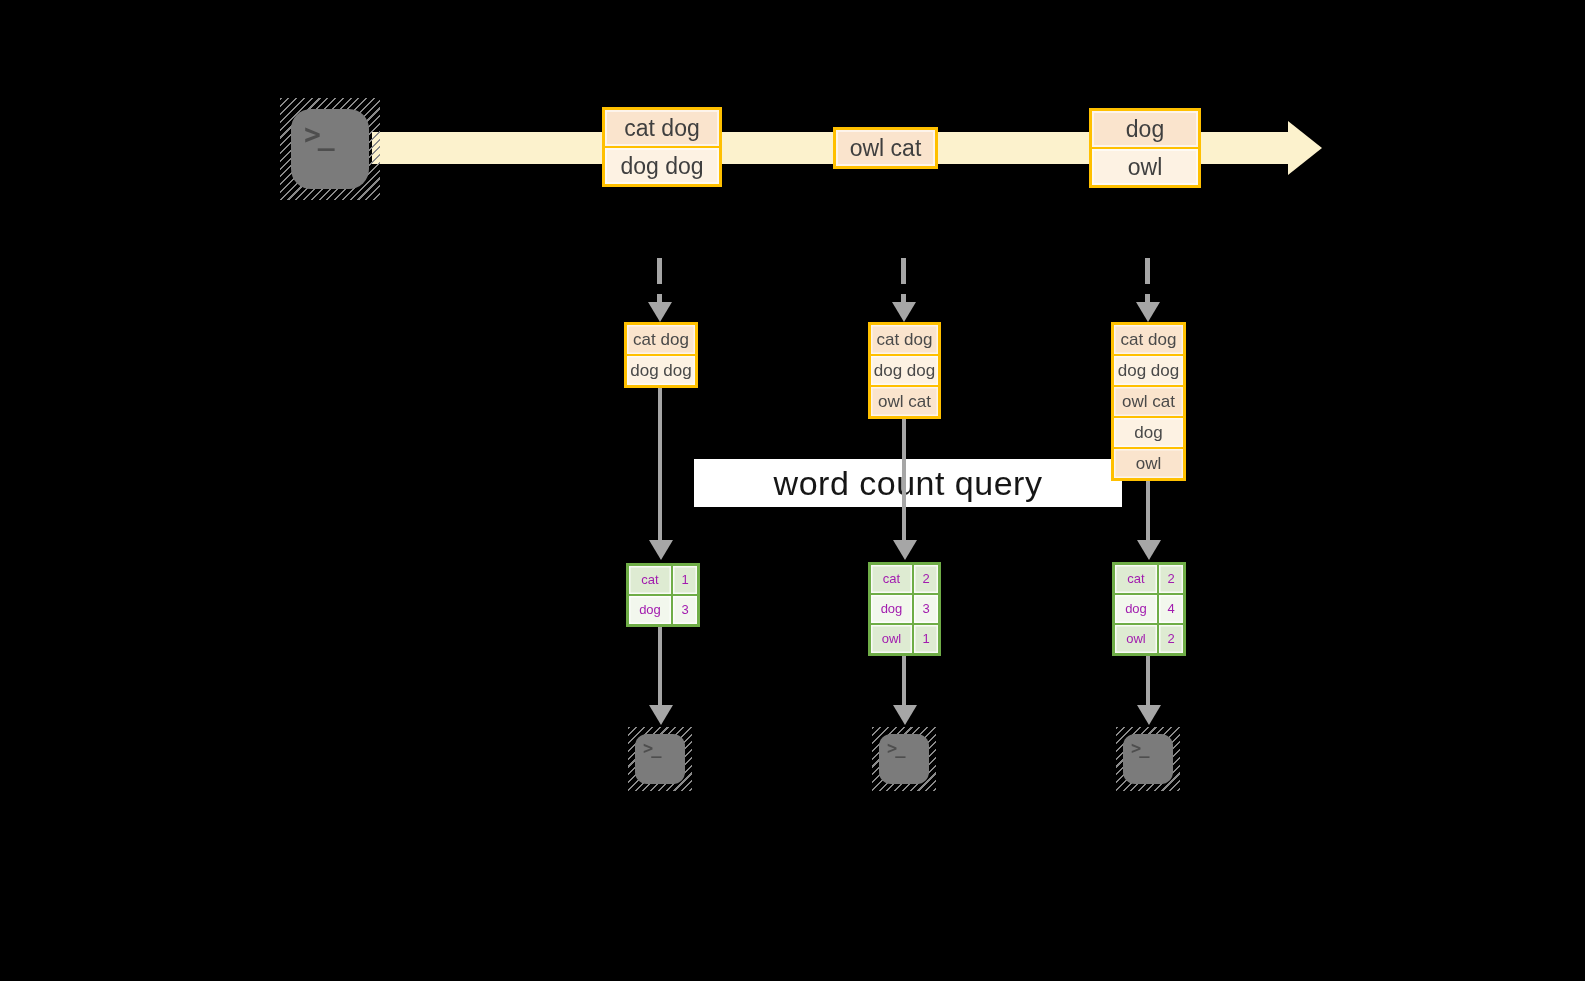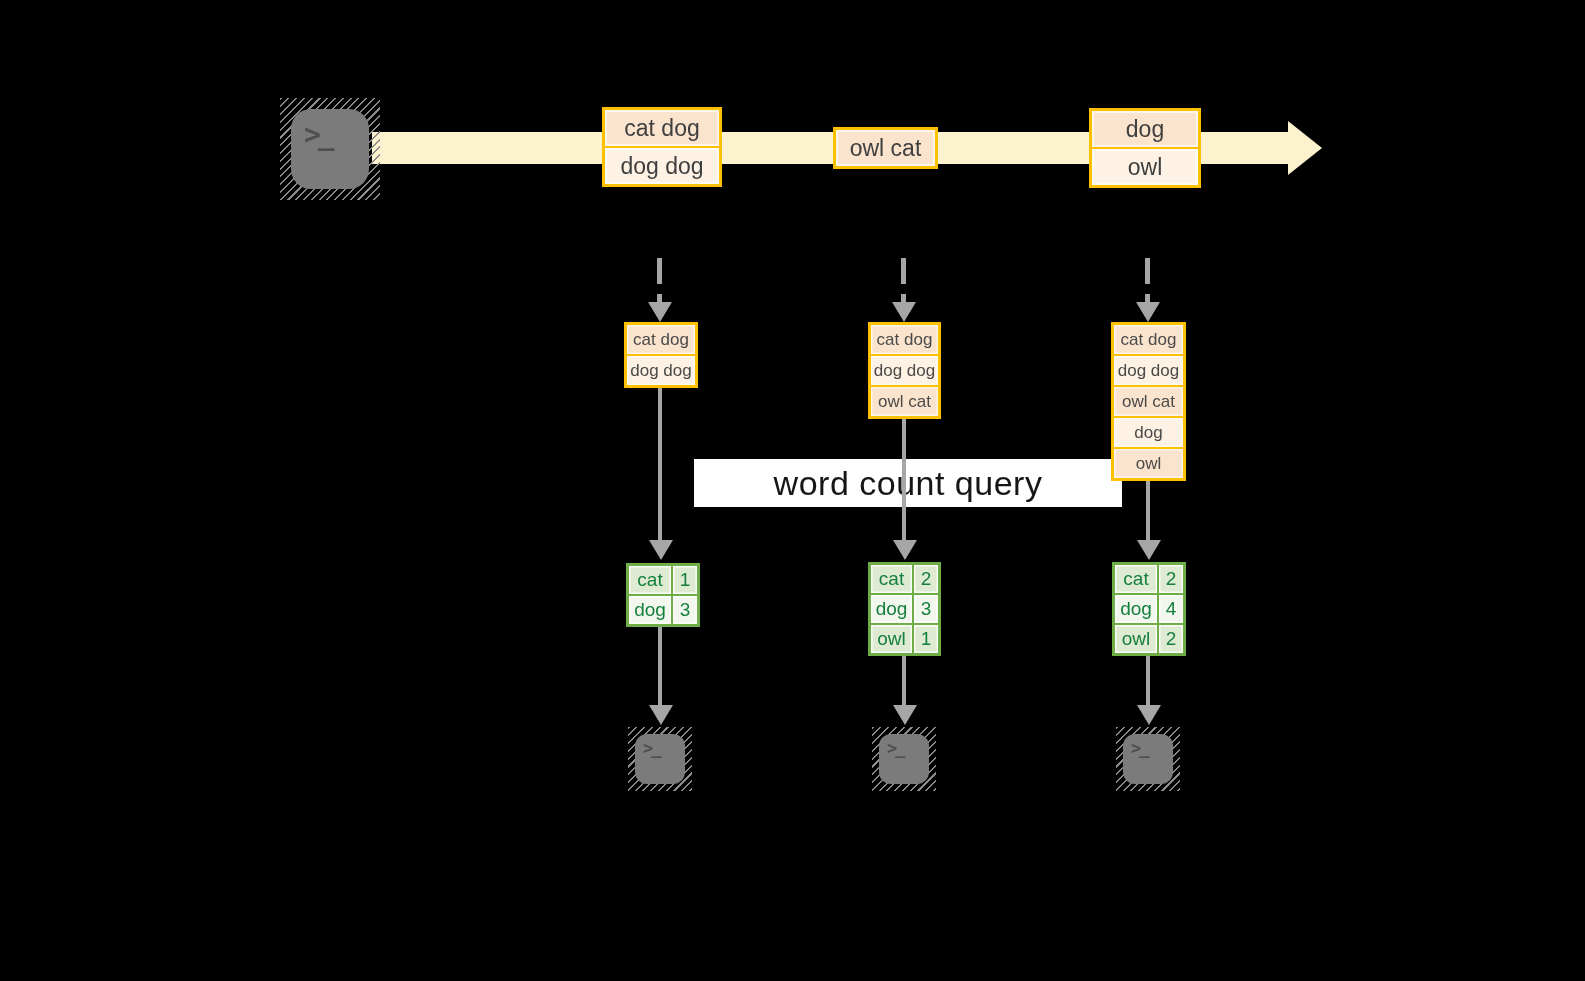--- a/index.html
+++ b/index.html
@@ -31,21 +31,21 @@
   .fb{background:#FDF2E3 !important;}
   
   .dashv{position:absolute;width:5px;z-index:2;
     background:repeating-linear-gradient(180deg,#A6A6A6 0 26px,transparent 26px 36px);}
   .solidv{position:absolute;width:4px;background:#A6A6A6;z-index:2;}
   .ahead{position:absolute;width:0;height:0;z-index:2;
     border-left:12px solid transparent;border-right:12px solid transparent;border-top:20px solid #A6A6A6;}
   
   .gtable{position:absolute;background:#6FAD47;border:3px solid #6FAD47;z-index:3;box-sizing:border-box;
     display:grid;grid-template-columns:1fr 24px;gap:2px;}
-  .gcell{height:28px;line-height:28px;text-align:center;font-size:19px;color:#15803d;
+  .gcell{height:28px;line-height:28px;text-align:center;font-size:13px;color:#a21caf;
     box-shadow:inset 0 0 0 1.5px rgba(255,255,255,.8);}
   .ga{background:#DEEBD2;}
   .gb{background:#F2F7ED;}
   
   .qband{position:absolute;left:694px;top:459px;width:428px;height:48px;background:#ffffff;z-index:1;
     display:flex;align-items:center;justify-content:center;}
   .qband span{font-size:34px;color:#161616;letter-spacing:.5px;}
 </style>
 </head>
 <body>

